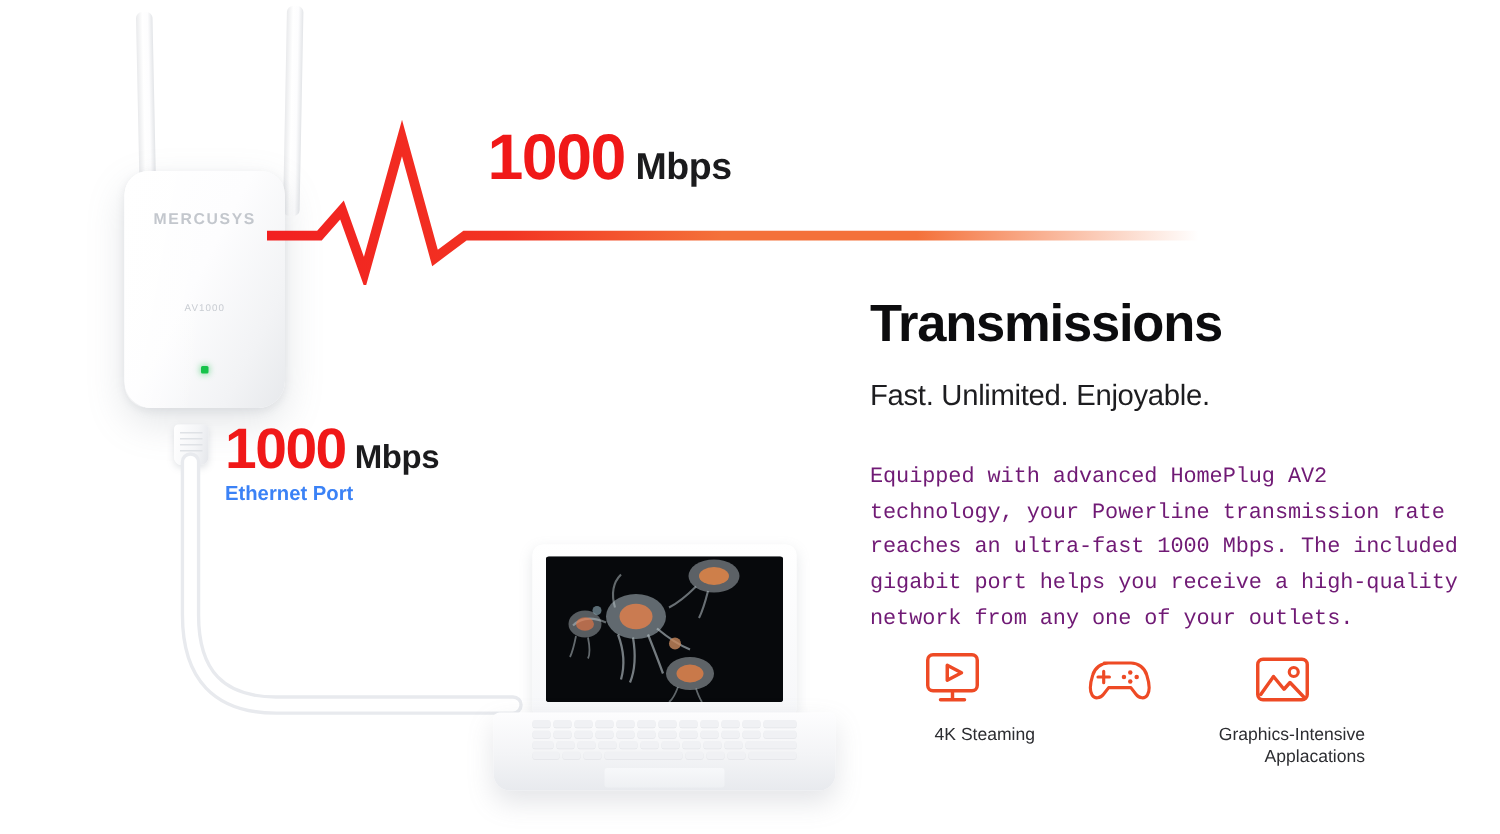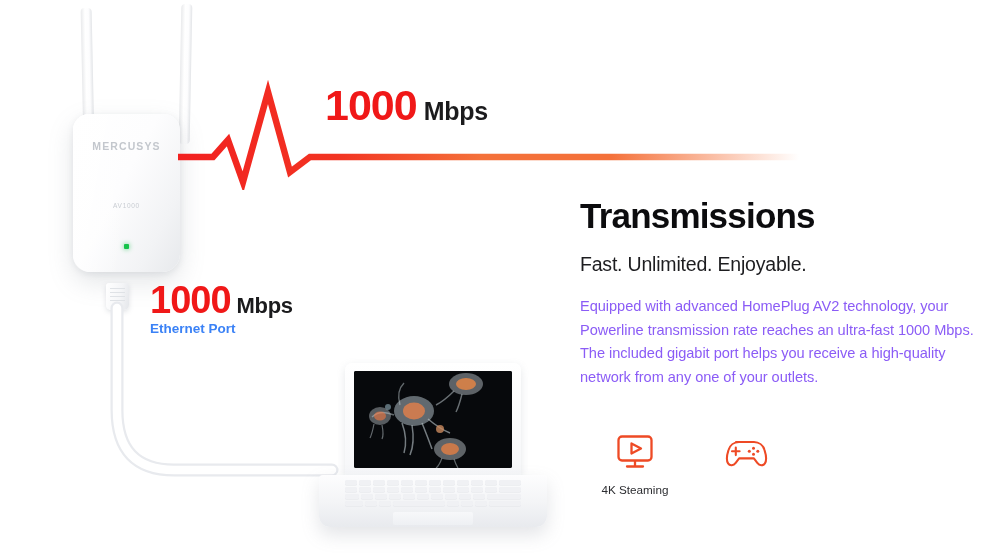--- a/index.html
+++ b/index.html
@@ -6,21 +6,21 @@
   body{
     width:1000px;height:556px;
     background:#ffffff;
     font-family:"Liberation Sans", sans-serif;
     overflow:hidden;
     position:relative;
   }
   .stage{position:absolute;inset:0;width:1000px;height:556px;overflow:hidden;}
 
   
-  .product-area{position:absolute;left:2px;top:0;width:560px;height:536px;}
+  .product-area{position:absolute;left:12px;top:0;width:560px;height:536px;}
 
   .antenna{position:absolute;background:linear-gradient(90deg,#e9eaec 0%,#ffffff 38%,#fdfdfe 70%,#e3e5e8 100%);border-radius:4px;}
   .antenna.left{left:80px;top:8px;width:11px;height:135px;transform:rotate(-1.2deg);}
   .antenna.right{left:178px;top:4px;width:11px;height:140px;transform:rotate(1.1deg);}
 
   .device{
     position:absolute;left:71px;top:114px;width:107px;height:158px;
     border-radius:16px 16px 18px 18px;
     background:linear-gradient(118deg,#ffffff 0%,#fdfdfe 45%,#f2f3f5 78%,#e7e9ec 100%);
     box-shadow:0 10px 26px rgba(120,128,140,.20), 0 2px 6px rgba(120,128,140,.14);
@@ -92,24 +92,24 @@
   .eth-speed .num{font-size:38px;font-weight:700;color:#f01818;letter-spacing:-1px;line-height:1;}
   .eth-speed .unit{font-size:22px;font-weight:700;color:#1b1b1d;letter-spacing:-.3px;margin-left:6px;}
   .eth-speed .sub{margin-top:2px;font-size:13.5px;font-weight:600;color:#3b82f6;}
 
   .row-inline{display:flex;align-items:baseline;}
 
   
   .copy{position:absolute;left:580px;top:196px;width:400px;}
   .title{font-size:35px;font-weight:700;color:#0c0c0e;line-height:1.17;letter-spacing:-.8px;}
   .tagline{margin-top:16px;font-size:19.5px;font-weight:400;color:#1d1d20;letter-spacing:-.2px;}
-  .para{margin-top:19px;font-size:14.6px;line-height:1.62;color:#8b5cf6;letter-spacing:-.05px;}
+  .para{margin-top:31px;font-size:14.6px;line-height:1.62;color:#701a75;letter-spacing:-.05px;font-family:Liberation Mono, monospace;}
 
   .features{position:absolute;left:580px;top:430px;width:330px;display:flex;}
-  .feature{width:110px;text-align:center;}
+  .feature{width:110px;text-align:right;}
   .feature .ic{height:46px;display:flex;align-items:center;justify-content:center;}
   .feature .cap{margin-top:6px;font-size:11.7px;line-height:1.32;color:#2c2d31;}
 </style>
 </head>
 <body>
 
 <div class="stage">
 
   <div class="product-area">
 
@@ -273,16 +273,26 @@
           <path d="M14,6 h18 a11,11 0 0 1 10.5,8 c1.8,5.6 2.2,10.6 0.4,13.4 c-1.8,2.8 -5.4,2.2 -7.6,-0.6 l-3.4,-4.4 h-14.8 l-3.4,4.4 c-2.2,2.8 -5.8,3.4 -7.6,0.6 c-1.8,-2.8 -1.4,-7.8 0.4,-13.4 a11,11 0 0 1 10.5,-8 z" fill="none" stroke="#ee4a25" stroke-width="2.1" stroke-linejoin="round"></path>
           <path d="M13.8,11.5 v7.6 M10,15.3 h7.6" stroke="#ee4a25" stroke-width="2.1" stroke-linecap="round"></path>
           <circle cx="31.5" cy="12.3" r="1.5" fill="#ee4a25"></circle>
           <circle cx="35.8" cy="15.3" r="1.5" fill="#ee4a25"></circle>
           <circle cx="31.5" cy="18.3" r="1.5" fill="#ee4a25"></circle>
           <circle cx="27.3" cy="15.3" r="1.5" fill="#ee4a25"></circle>
         </svg>
       </div>
     </div>
 
+    <div class="feature">
+      <div class="ic">
+        <svg width="38" height="34" viewBox="0 0 38 34">
+          <rect x="2.5" y="3.5" width="33" height="27" rx="3.5" fill="none" stroke="#ee4a25" stroke-width="2.3"></rect>
+          <circle cx="26.5" cy="12" r="3" fill="none" stroke="#ee4a25" stroke-width="2.1"></circle>
+          <path d="M4.5,27 L13,15 L20,23.5 L24,19 L33.5,29" fill="none" stroke="#ee4a25" stroke-width="2.3" stroke-linejoin="round" stroke-linecap="round"></path>
+        </svg>
+      </div>
+      <div class="cap">Graphics-Intensive Applacations</div>
+    </div>
 
   </div>
 
 </div>
 
 </body></html>

